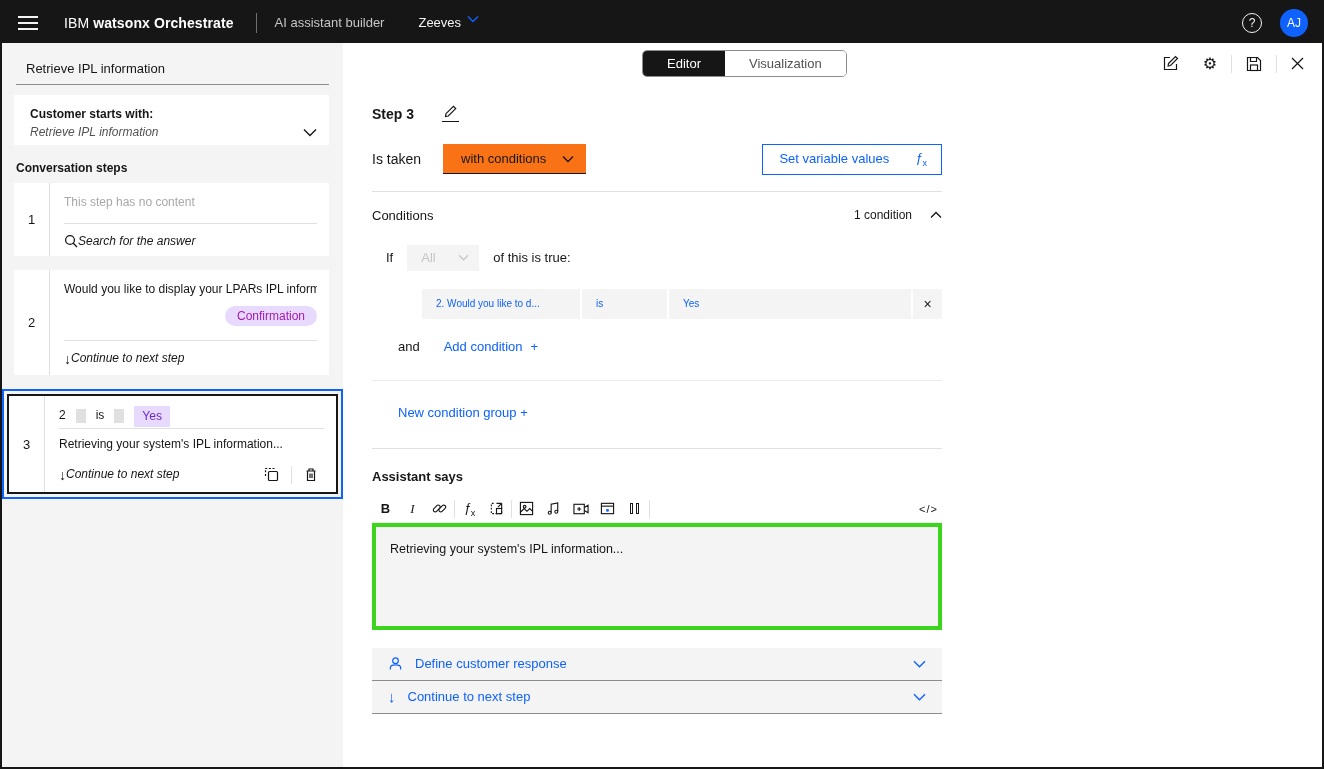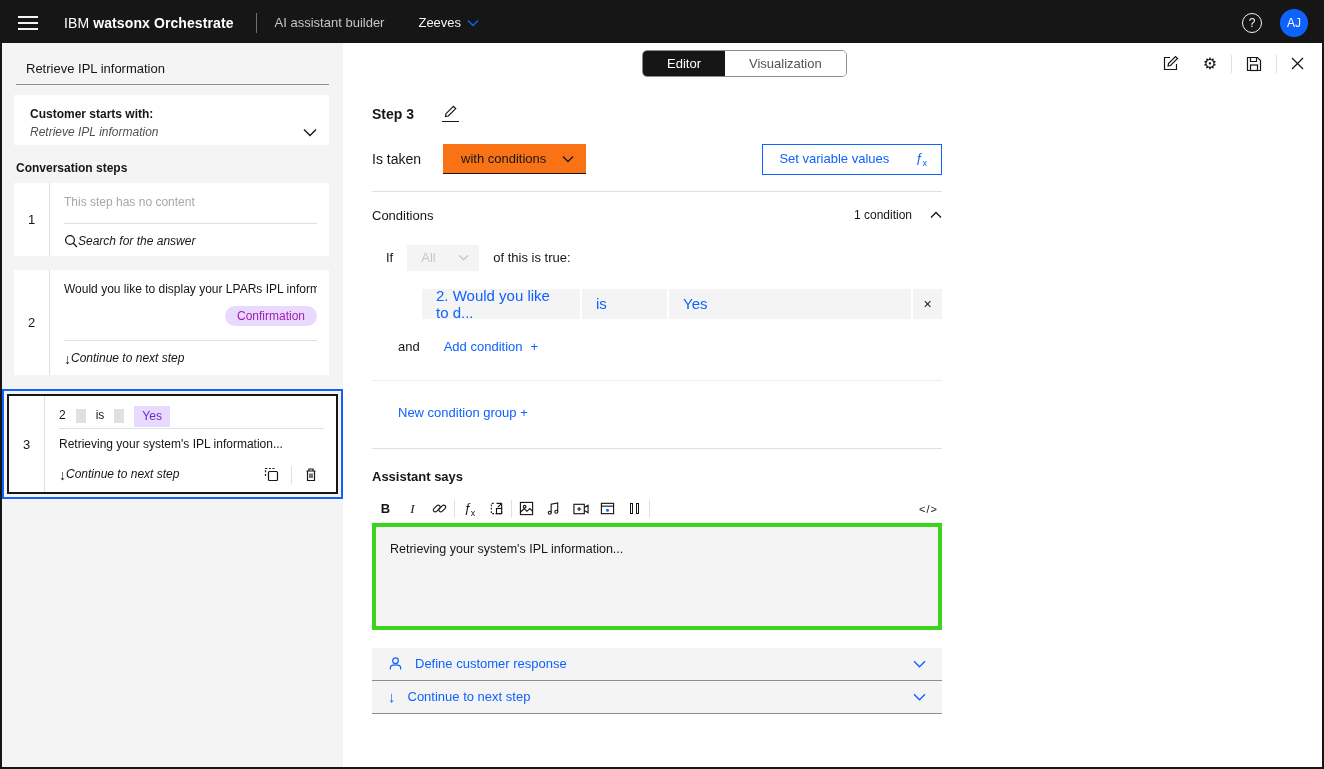--- a/index.html
+++ b/index.html
@@ -14,21 +14,21 @@
     height:41px; background:#161616; color:#fff;
     display:flex; align-items:center; padding:0 12px;
   }
   .hamburger { width:20px; height:14px; display:flex; flex-direction:column; justify-content:space-between; margin:0 14px 0 4px; cursor:pointer; }
   .hamburger span { display:block; height:2px; background:#f4f4f4; }
   .brand { font-size:14px; letter-spacing:.1px; white-space:nowrap; margin-left:12px; }
   .brand .ibm { font-weight:400; }
   .brand .prod { font-weight:700; }
   .topbar-divider { width:1px; height:20px; background:#6f6f6f; margin:0 18px 0 22px; }
   .nav-app { font-size:13px; color:#c6c6c6; margin-right:34px; }
-  .nav-assistant { font-size:13px; color:#f4f4f4; display:flex; align-items:center; gap:6px; cursor:pointer; }
+  .nav-assistant { font-size:13px; color:#f4f4f4; display:flex; gap:6px; cursor:pointer; }
   .topbar-right { margin-left:auto; display:flex; align-items:center; gap:18px; }
   .help-btn {
     width:20px; height:20px; border:1.4px solid #f4f4f4; border-radius:50%;
     display:flex; align-items:center; justify-content:center; font-size:12px; color:#f4f4f4; cursor:pointer;
   }
   .avatar {
     width:28px; height:28px; border-radius:50%; background:#0f62fe; color:#fff;
     display:flex; align-items:center; justify-content:center; font-size:12px; font-weight:400; cursor:pointer; margin-right:2px;
   }
   
@@ -108,21 +108,21 @@
   .hr.light { border-top-color:#ececec; }
   .cond-title-row { display:flex; align-items:center; font-size:13px; margin:4px 0 22px 0; }
   .cond-count { margin-left:auto; font-size:12px; color:#161616; display:flex; align-items:center; gap:18px; }
   .if-row { display:flex; align-items:center; gap:14px; font-size:13px; margin:0 0 18px 14px; }
   .dd-disabled {
     background:#f4f4f4; color:#c6c6c6; height:26px; display:flex; align-items:center; gap:22px;
     padding:0 10px 0 14px; font-size:13px; cursor:not-allowed; min-width:72px;
   }
   .cond-row { display:flex; align-items:stretch; margin-left:50px; gap:2px; height:30px; }
   .cond-field {
-    background:#f4f4f4; color:#0f62fe; font-size:15px; display:flex; align-items:center; padding:0 14px; cursor:pointer;
+    background:#f4f4f4; color:#0f62fe; font-size:10px; display:flex; align-items:center; padding:0 14px; cursor:pointer;
   }
   .cf1 { width:158px; } .cf2 { width:85px; } .cf3 { flex:1; }
   .cond-close {
     width:29px; background:#f4f4f4; border:none; font-size:14px; color:#161616; cursor:pointer;
   }
   .and-row { display:flex; align-items:center; gap:24px; font-size:13px; margin:20px 0 4px 26px; }
   .blue-link { color:#0f62fe; font-size:13px; text-decoration:none; cursor:pointer; display:inline-flex; align-items:flex-start; gap:8px; }
   .newgroup { margin:24px 0 28px 26px; display:block; }
   .says-label { font-size:13px; font-weight:700; margin:20px 0 12px 0; }
   .toolbar {

